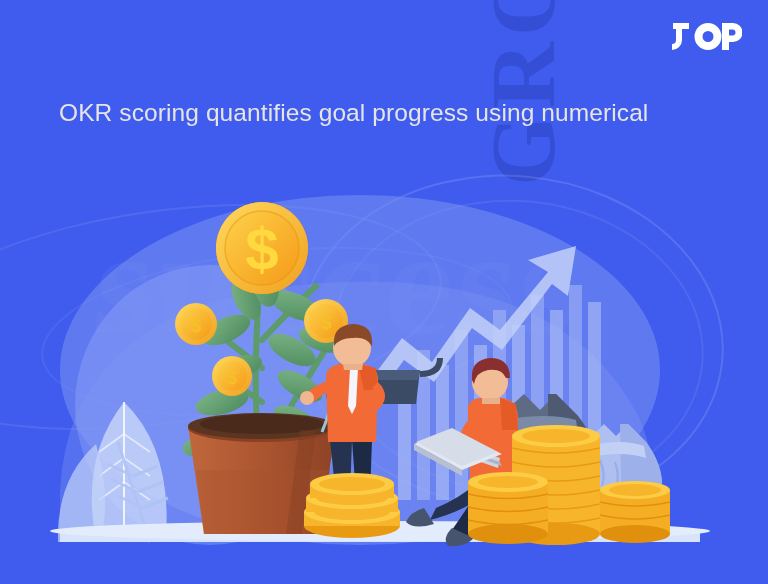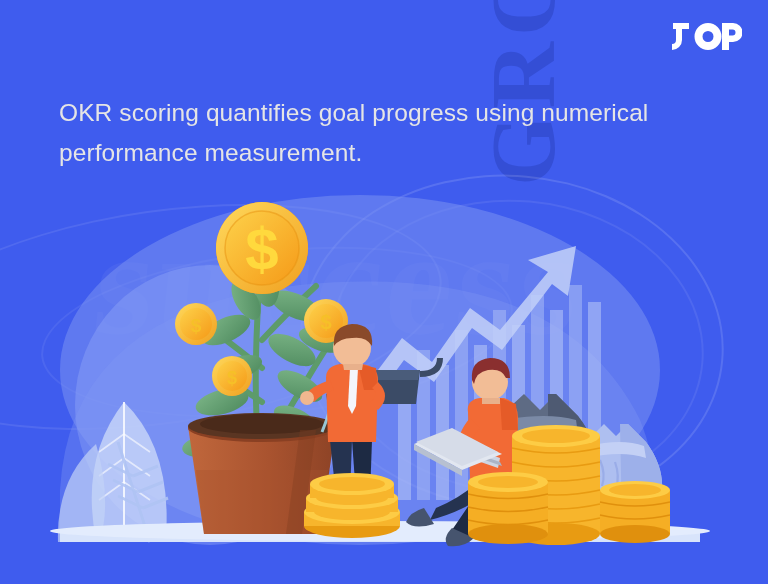--- a/index.html
+++ b/index.html
@@ -139,21 +139,20 @@
       <path d="M72 2 A27 27 0 1 0 72 56 A27 27 0 1 0 72 2 Z M72 18 A11 11 0 1 1 72 40 A11 11 0 1 1 72 18 Z" fill="#ffffff"></path>
 
       <path d="M100 2 H122 A19 19 0 0 1 122 40 H114 V56 H100 Z M114 15 V27 H121 A6 6 0 0 0 121 15 Z" fill="#ffffff"></path>
       <rect x="100" y="2" width="14" height="54" fill="#ffffff"></rect>
     </svg>
     <span style="position:absolute;width:1px;height:1px;overflow:hidden;clip:rect(0 0 0 0);">JOP</span>
   </div>
 
   <div class="headline">
     <div>OKR scoring quantifies goal progress using numerical</div>
-    <div>performance measurement.</div>
   </div>
 
   <div class="illustration">
     <svg width="768" height="394" viewBox="0 0 768 394">
       <defs>
         <linearGradient id="coinG" x1="0" y1="0" x2="1" y2="1">
           <stop offset="0%" stop-color="#fdd14a"></stop>
           <stop offset="100%" stop-color="#f59a18"></stop>
         </linearGradient>
         <linearGradient id="coinRim" x1="0" y1="0" x2="1" y2="1">

